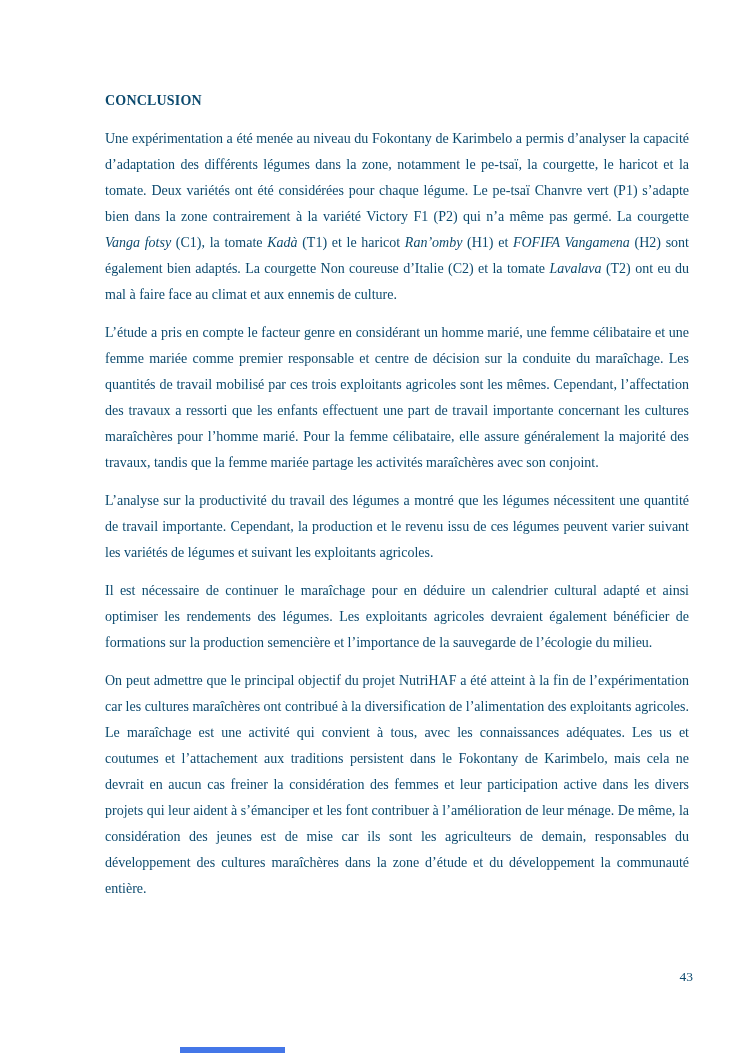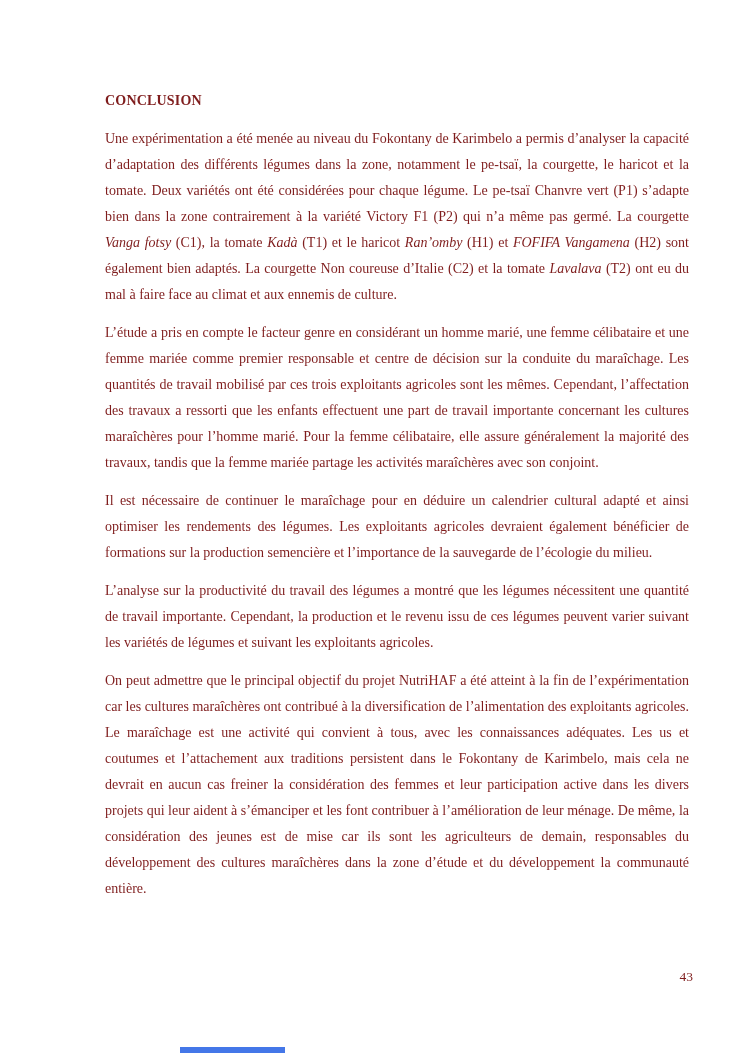--- a/index.html
+++ b/index.html
@@ -7,21 +7,21 @@
     padding: 0;
     background: #ffffff;
   }
   .page {
     position: relative;
     width: 745px;
     height: 1053px;
     background: #ffffff;
     overflow: hidden;
     font-family: "Liberation Serif", serif;
-    color: #7f1d1d;
+    color: #0c4a6e;
   }
   .content {
     position: absolute;
     left: 105px;
     top: 88px;
     width: 584px;
   }
   .heading {
     font-size: 14px;
     font-weight: bold;
@@ -56,22 +56,22 @@
 </style>
 </head>
 <body>
 
 <div class="page">
   <div class="content">
     <h1 class="heading">CONCLUSION</h1>
     <div>
         <p class="para"><span>Une expérimentation a été menée au niveau du Fokontany de Karimbelo a permis d’analyser la capacité d’adaptation des différents légumes dans la zone, notamment le pe-tsaï, la courgette, le haricot et la tomate. Deux variétés ont été considérées pour chaque légume. Le pe-tsaï Chanvre vert (P1) s’adapte bien dans la zone contrairement à la variété Victory F1 (P2) qui n’a même pas germé. La courgette </span><i>Vanga fotsy</i><span> (C1), la tomate </span><i>Kadà</i><span> (T1) et le haricot </span><i>Ran’omby</i><span> (H1) et </span><i>FOFIFA Vangamena</i><span> (H2) sont également bien adaptés. La courgette Non coureuse d’Italie (C2) et la tomate </span><i>Lavalava</i><span> (T2) ont eu du mal à faire face au climat et aux ennemis de culture.</span></p>
         <p class="para"><span>L’étude a pris en compte le facteur genre en considérant un homme marié, une femme célibataire et une femme mariée comme premier responsable et centre de décision sur la conduite du maraîchage. Les quantités de travail mobilisé par ces trois exploitants agricoles sont les mêmes. Cependant, l’affectation des travaux a ressorti que les enfants effectuent une part de travail importante concernant les cultures maraîchères pour l’homme marié. Pour la femme célibataire, elle assure généralement la majorité des travaux, tandis que la femme mariée partage les activités maraîchères avec son conjoint.</span></p>
+        <p class="para"><span>L’analyse sur la productivité du travail des légumes a montré que les légumes nécessitent une quantité de travail importante. Cependant, la production et le revenu issu de ces légumes peuvent varier suivant les variétés de légumes et suivant les exploitants agricoles.</span></p>
         <p class="para"><span>Il est nécessaire de continuer le maraîchage pour en déduire un calendrier cultural adapté et ainsi optimiser les rendements des légumes. Les exploitants agricoles devraient également bénéficier de formations sur la production semencière et l’importance de la sauvegarde de l’écologie du milieu.</span></p>
-        <p class="para"><span>L’analyse sur la productivité du travail des légumes a montré que les légumes nécessitent une quantité de travail importante. Cependant, la production et le revenu issu de ces légumes peuvent varier suivant les variétés de légumes et suivant les exploitants agricoles.</span></p>
         <p class="para"><span>On peut admettre que le principal objectif du projet NutriHAF a été atteint à la fin de l’expérimentation car les cultures maraîchères ont contribué à la diversification de l’alimentation des exploitants agricoles. Le maraîchage est une activité qui convient à tous, avec les connaissances adéquates. Les us et coutumes et l’attachement aux traditions persistent dans le Fokontany de Karimbelo, mais cela ne devrait en aucun cas freiner la considération des femmes et leur participation active dans les divers projets qui leur aident à s’émanciper et les font contribuer à l’amélioration de leur ménage. De même, la considération des jeunes est de mise car ils sont les agriculteurs de demain, responsables du développement des cultures maraîchères dans la zone d’étude et du développement la communauté entière.</span></p>
       </div>
   </div>
 
   <div class="page-number">43</div>
 
   <div class="bottom-bar" style="background: rgb(68, 119, 232);"></div>
 </div>
 
 </body></html>

